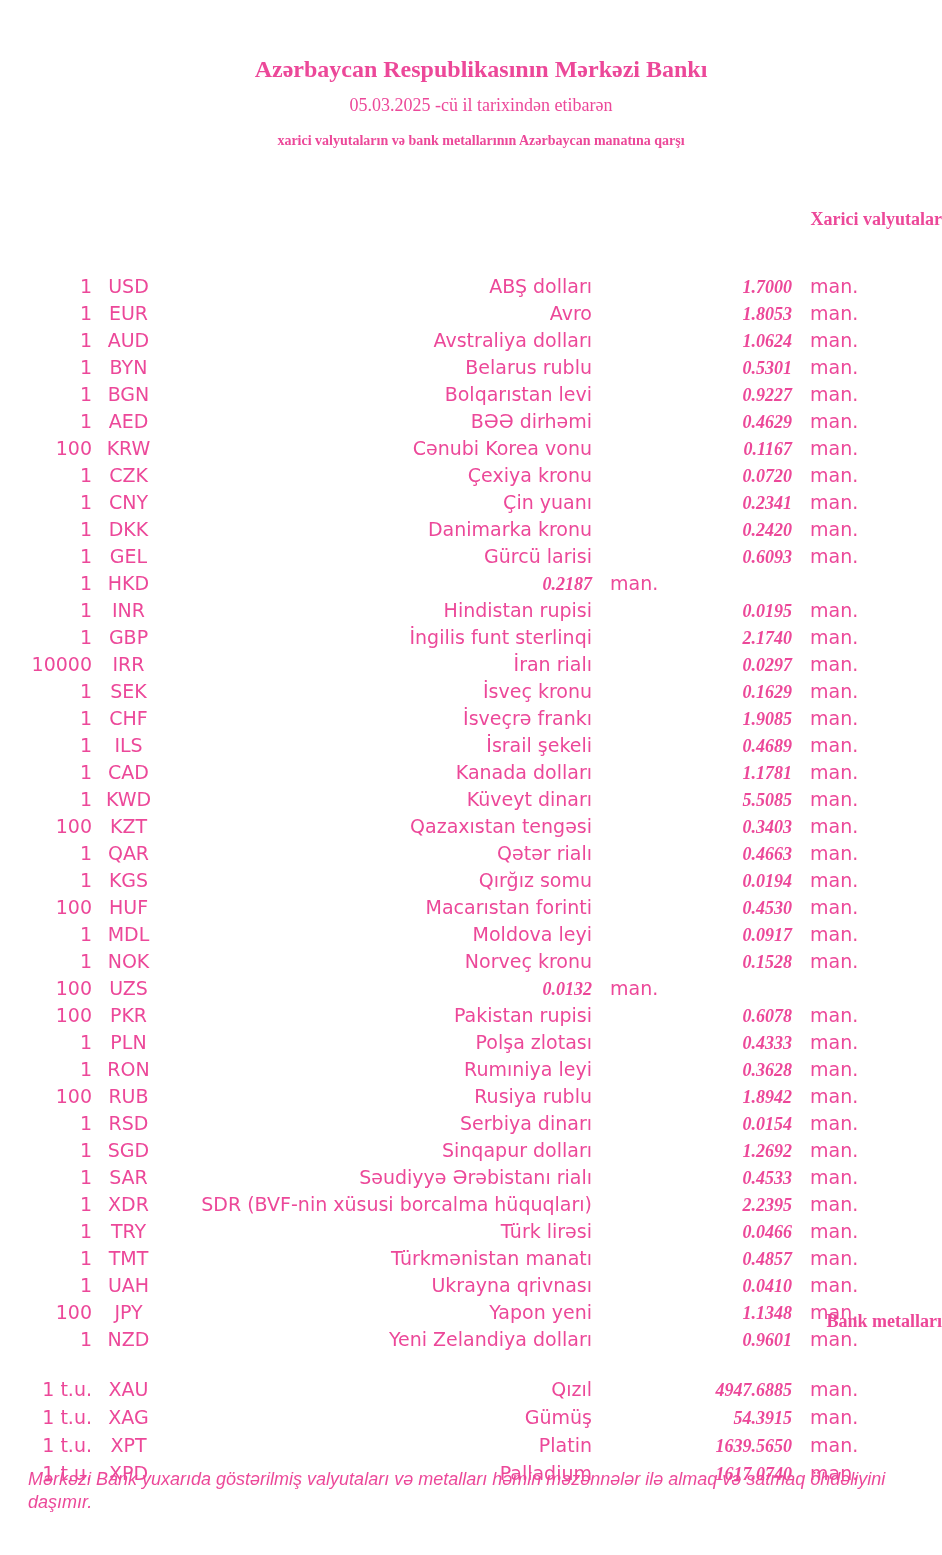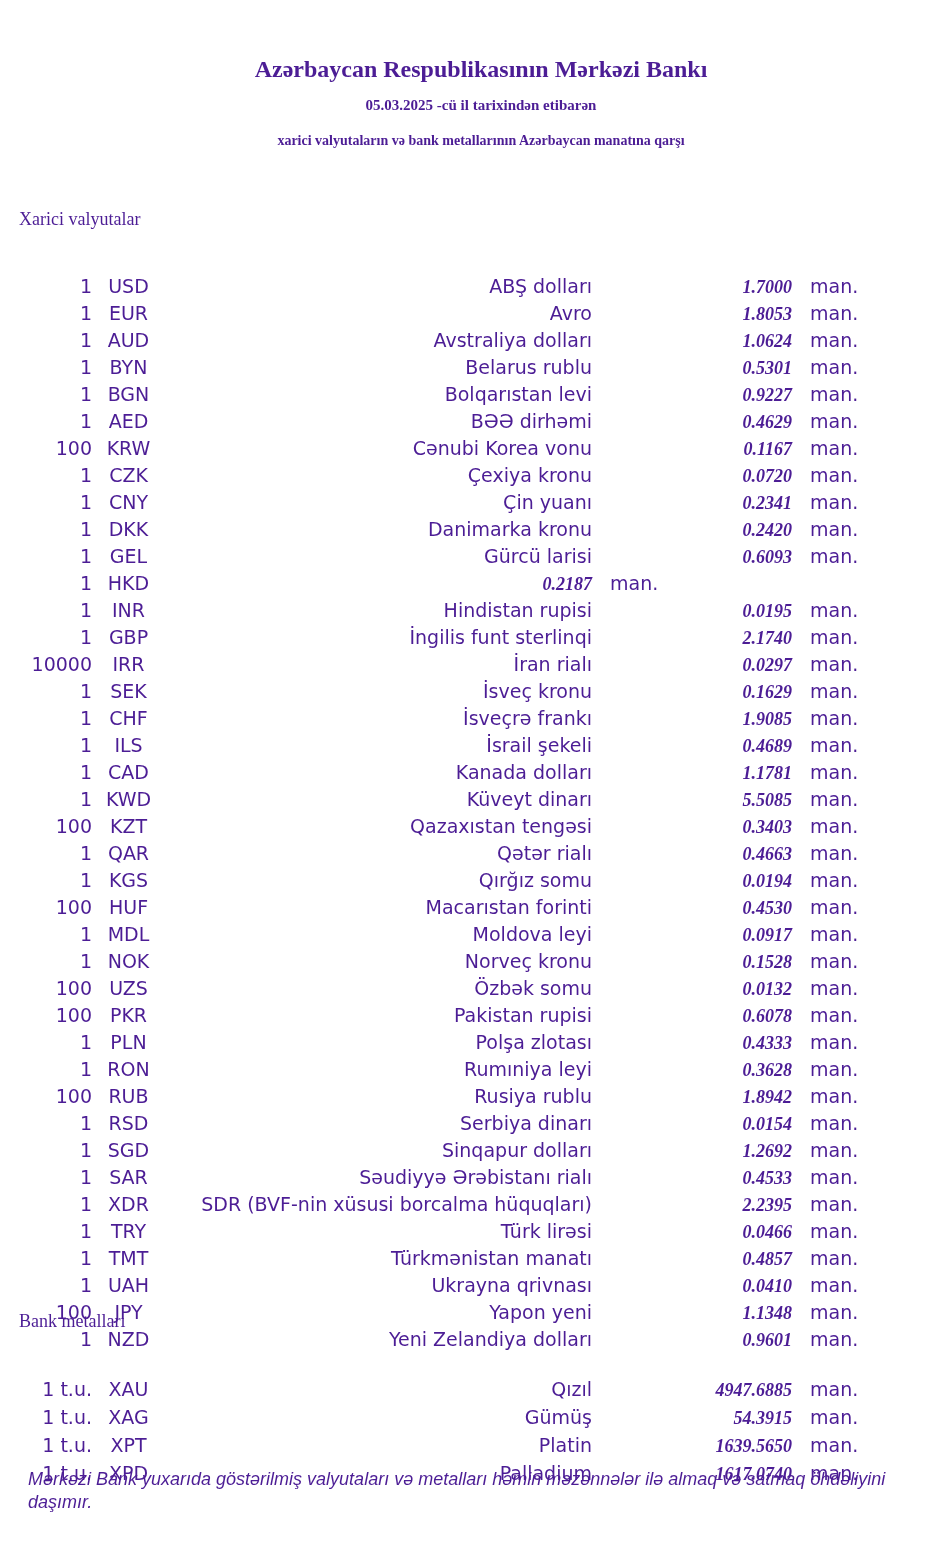--- a/index.html
+++ b/index.html
@@ -2,52 +2,52 @@
 <html><head>
 <meta charset="utf-8">
 <style>
   html, body { margin: 0; padding: 0; background: #ffffff; }
   .page {
     position: relative;
     width: 942px;
     height: 1555px;
     margin: 0 auto;
     background: #ffffff;
-    color: #4c1d95;
+    color: #ec4899;
     overflow: hidden;
     font-family: "DejaVu Sans", sans-serif;
   }
   
   .doc-header { padding-top: 54px; padding-left: 20px; text-align: center; }
   .doc-title {
     font-family: "Liberation Serif", serif;
     font-weight: bold;
     font-size: 24px;
     line-height: 30px;
   }
   .doc-date {
     margin-top: 10px;
     font-family: "Liberation Serif", serif;
-    font-weight: bold;
-    font-size: 15px;
+    font-weight: normal;
+    font-size: 18px;
     line-height: 22px;
   }
   .doc-subtitle {
     margin-top: 13px;
     font-family: "Liberation Serif", serif;
     font-weight: bold;
     font-size: 14px;
     line-height: 24px;
   }
   
   .section-heading {
-    padding-left: 19px;
-    text-align: left;
+    padding-left: 38px;
+    text-align: right;
     font-family: "Liberation Serif", serif;
-    font-weight: normal;
+    font-weight: bold;
     font-size: 18px;
     line-height: 22px;
   }
   .currencies-heading { margin-top: 55px; }
   .metals-heading { }
   
   .rows { margin-top: 0; }
   .row {
     display: grid;
     grid-template-columns: 95px 67px 1fr 200px 150px;
@@ -284,21 +284,20 @@
       <div class="row">
     <span class="cell-qty">1</span>
     <span class="cell-code">NOK</span>
     <span class="cell-name">Norveç kronu</span>
     <span class="cell-rate">0.1528</span>
     <span class="cell-unit">man.</span>
   </div>
       <div class="row">
     <span class="cell-qty">100</span>
     <span class="cell-code">UZS</span>
-    <span class="cell-name">Özbək somu</span>
     <span class="cell-rate">0.0132</span>
     <span class="cell-unit">man.</span>
   </div>
       <div class="row">
     <span class="cell-qty">100</span>
     <span class="cell-code">PKR</span>
     <span class="cell-name">Pakistan rupisi</span>
     <span class="cell-rate">0.6078</span>
     <span class="cell-unit">man.</span>
   </div>

